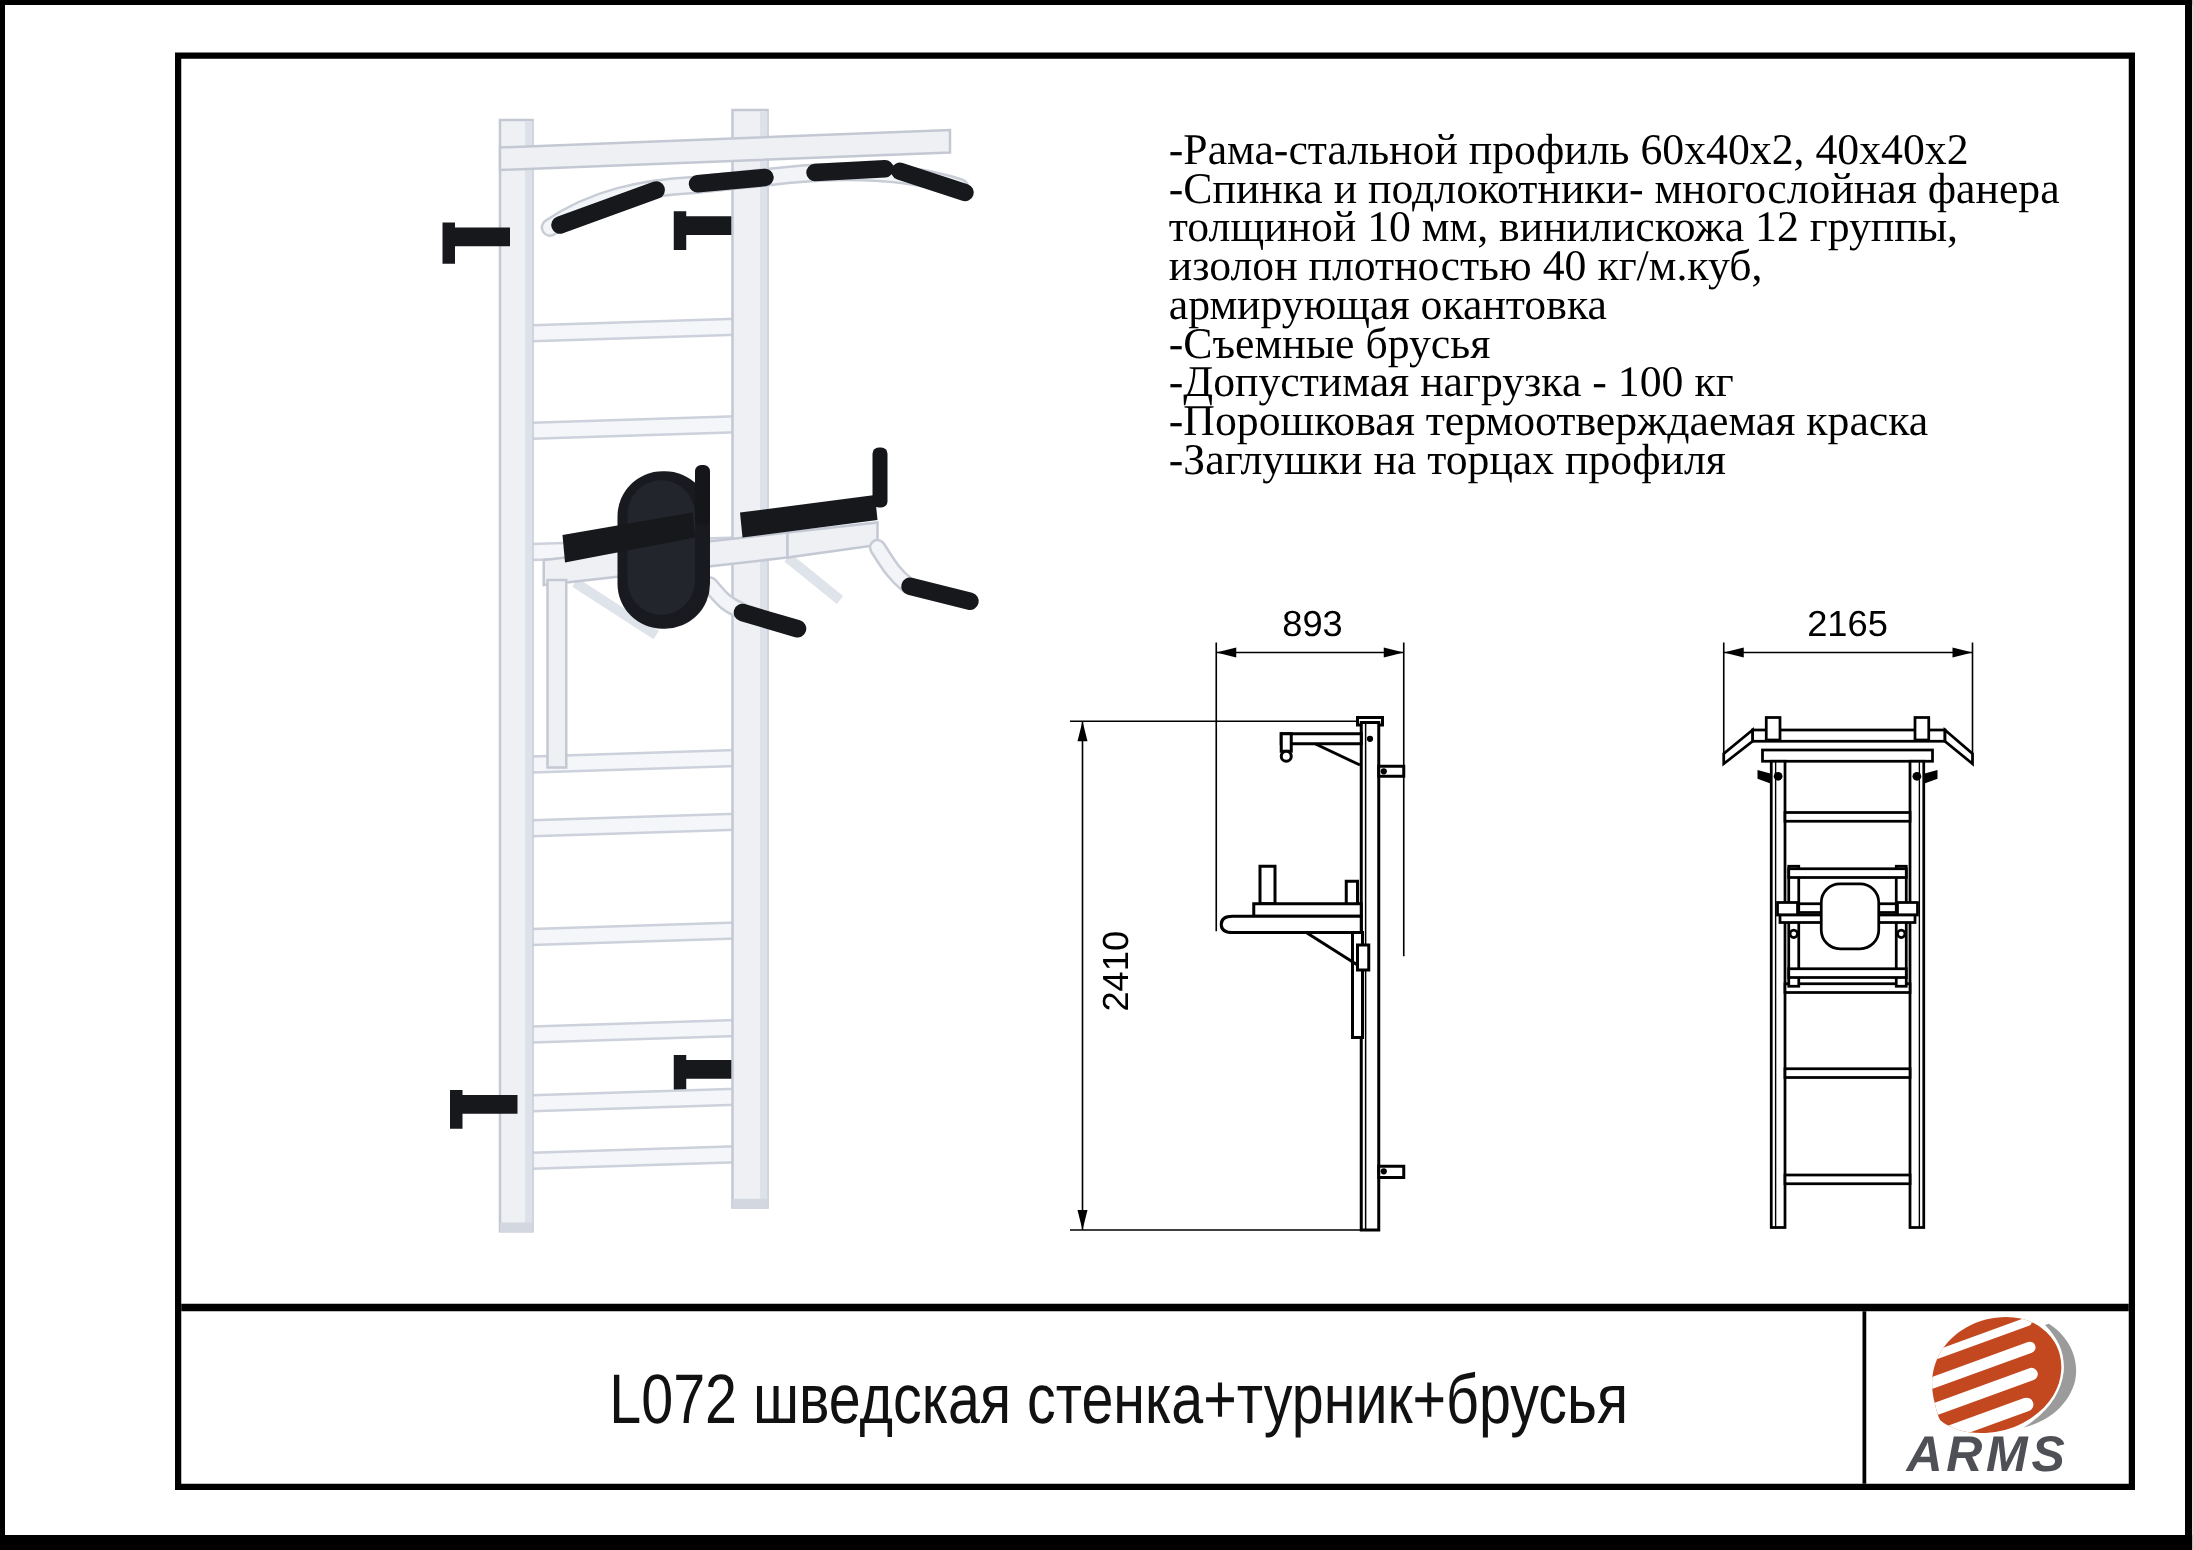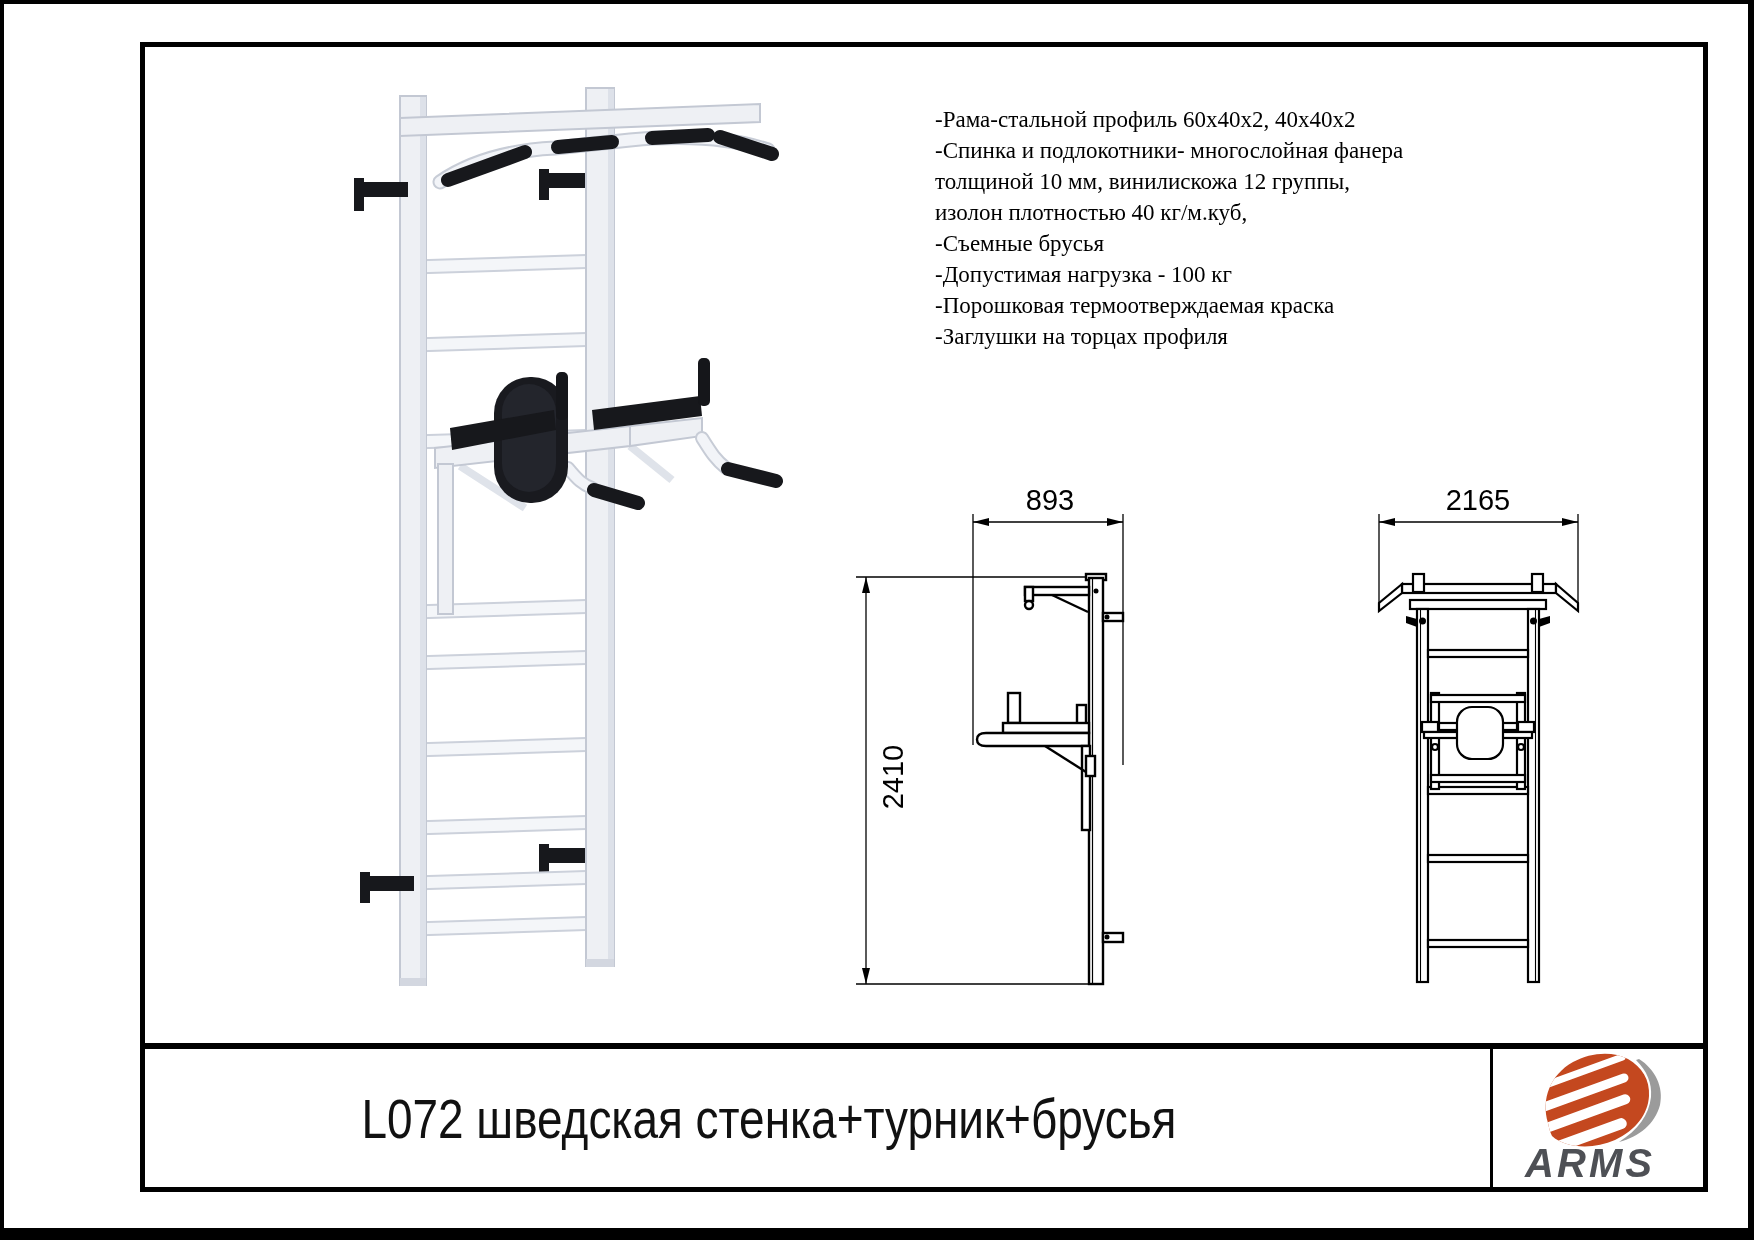--- a/index.html
+++ b/index.html
@@ -8,36 +8,36 @@
   
   .edge{position:absolute;background:#000;}
   .edge-top{left:0;top:0;width:1754px;height:4px;}
   .edge-left{left:0;top:0;width:4px;height:1240px;}
   .edge-right{left:1748px;top:0;width:6px;height:1240px;}
   .edge-bottom{left:0;top:1228px;width:1754px;height:12px;}
   
   .frame{position:absolute;left:140px;top:42px;width:1568px;height:1150px;
          border:5px solid #000;box-sizing:border-box;}
   
-  .specs{position:absolute;left:935px;top:104px;width:640px;font-size:23px;line-height:31px;}
+  .specs{position:absolute;left:935px;top:104px;width:640px;font-size:35px;line-height:31px;}
   .spec-line{white-space:nowrap;}
   
   .dim-label{position:absolute;font-family:"Liberation Sans",sans-serif;font-size:29px;
              font-weight:400;color:#000;width:80px;height:32px;text-align:center;line-height:32px;}
   .dim-893{left:1010px;top:484px;}
   .dim-1183{left:1438px;top:484px;}
   .dim-2410{left:853px;top:761px;transform:rotate(-90deg);}
   
   .render-svg{position:absolute;left:300px;top:60px;}
   .side-svg{position:absolute;left:840px;top:460px;}
   .front-svg{position:absolute;left:1360px;top:460px;}
   
   .title-band{position:absolute;left:145px;top:1043px;width:1558px;height:144px;
               border-top:6px solid #000;box-sizing:border-box;display:flex;}
-  .title-area{flex:1;display:flex;align-items:center;justify-content:center;padding-right:70px;}
+  .title-area{flex:1;display:flex;align-items:center;justify-content:flex-end;padding-right:70px;}
   .page-title{font-family:"Liberation Sans",sans-serif;font-size:56px;font-weight:400;
               color:#111;transform:scaleX(0.82);transform-origin:center;white-space:nowrap;
               letter-spacing:0px;}
   .logo-box{width:213px;border-left:3px solid #000;box-sizing:border-box;position:relative;margin-left:28px;}
 </style>
 </head>
 <body>
 
 <div class="page">
 
@@ -137,20 +137,21 @@
       <rect x="256" y="312" width="12" height="48" rx="5" fill="#15161a"></rect>
       <rect x="398" y="298" width="12" height="48" rx="5" fill="#15161a"></rect>
     </g>
   </svg>
 
   <div class="specs">
       <div class="spec-line">-Рама-стальной профиль 60х40х2, 40х40х2</div>
       <div class="spec-line">-Спинка и подлокотники- многослойная фанера</div>
       <div class="spec-line">толщиной 10 мм, винилискожа 12 группы,</div>
       <div class="spec-line">изолон плотностью 40 кг/м.куб,</div>
+      <div class="spec-line">армирующая окантовка</div>
       <div class="spec-line">-Съемные брусья</div>
       <div class="spec-line">-Допустимая нагрузка - 100 кг</div>
       <div class="spec-line">-Порошковая термоотверждаемая краска</div>
       <div class="spec-line">-Заглушки на торцах профиля</div>
     </div>
 
   <svg class="side-svg" width="300" height="540" viewBox="0 0 300 540">
     <g stroke="#000" stroke-width="1.3" fill="none">
       <line x1="133" y1="62" x2="283" y2="62"></line>
       <line x1="133" y1="54" x2="133" y2="285"></line>

